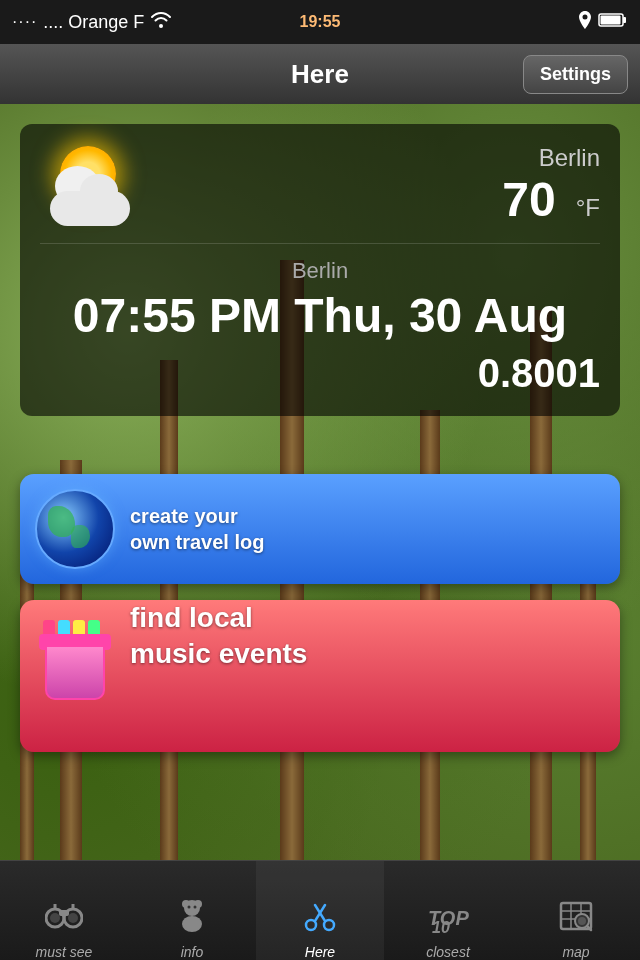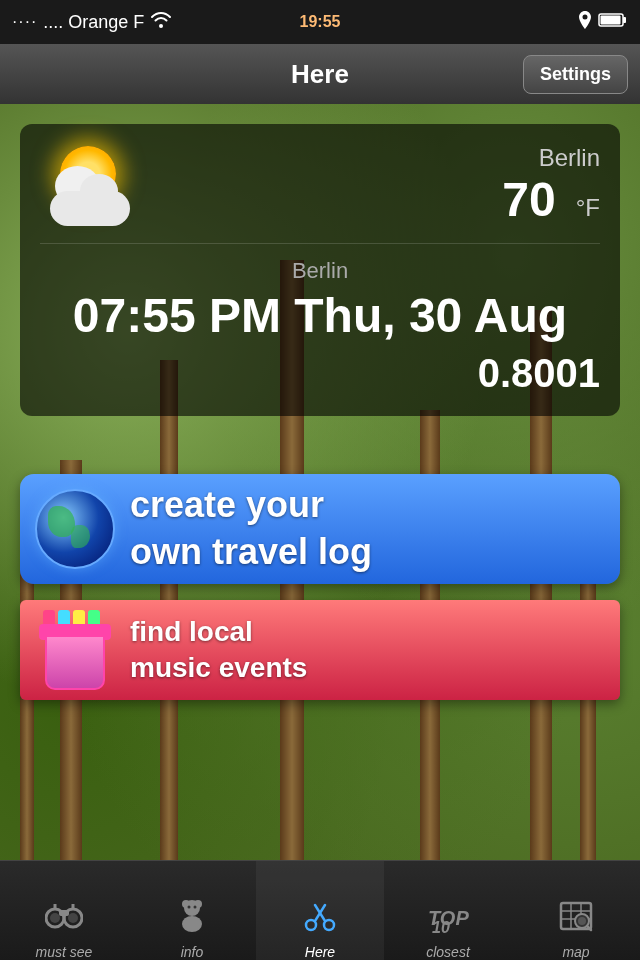--- a/index.html
+++ b/index.html
@@ -266,37 +266,36 @@
       position: absolute;
       top: 45%;
       left: 45%;
       width: 25%;
       height: 30%;
       background: rgba(50,180,80,0.6);
       border-radius: 40% 50% 60% 30%;
     }
     #travel-log-text {
       color: #fff;
-      font-size: 36px;
+      font-size: 20px;
       font-weight: bold;
       text-shadow: 0 1px 3px rgba(0,0,0,0.5);
       line-height: 1.3;
     }
 
     
     #music-events-btn {
       position: absolute;
       top: 496px;
       left: 20px;
       right: 20px;
       background: linear-gradient(to bottom, #ff7a7a, #cc2244);
-      border-radius: 6px;
-      height: 100px;
-      display: flex;
-      align-items: center;
+      border-radius: 14px;
+      height: 152px;
+      display: flex;
       cursor: pointer;
       overflow: hidden;
       box-shadow: 0 4px 12px rgba(0,0,0,0.4);
     }
     #music-icon-container {
       width: 110px;
       height: 120px;
       display: flex;
       align-items: center;
       justify-content: center;

